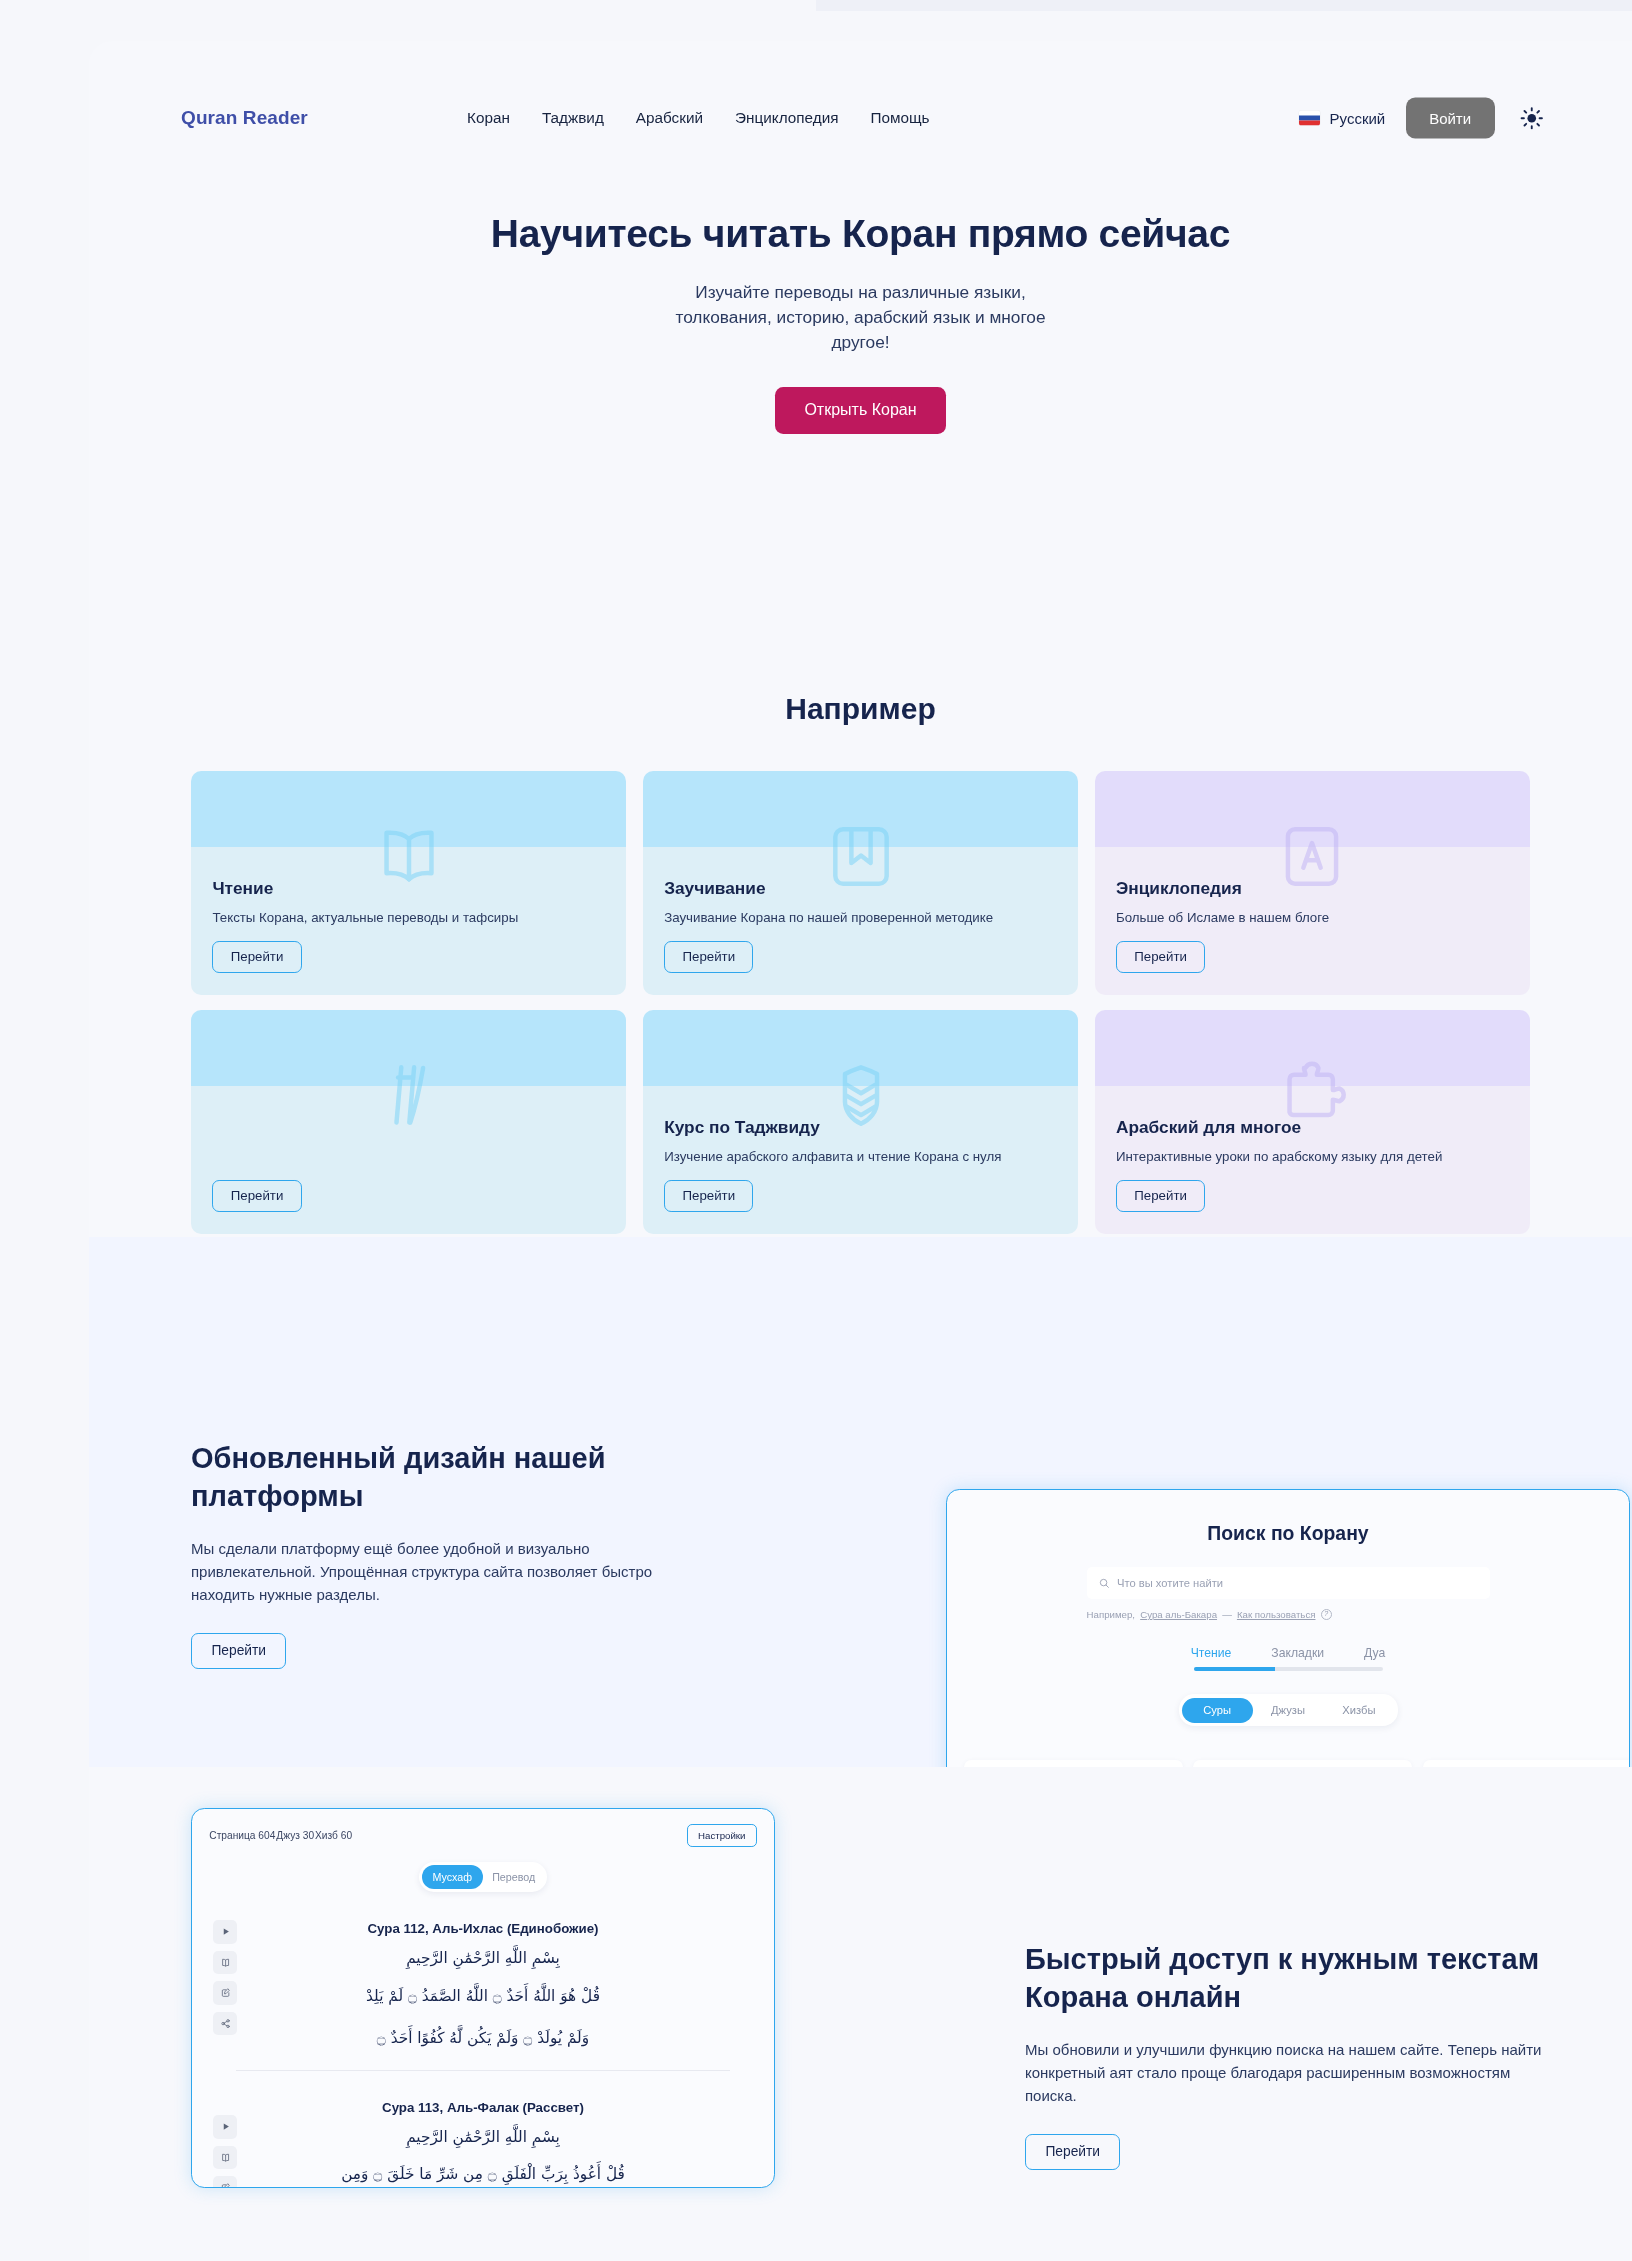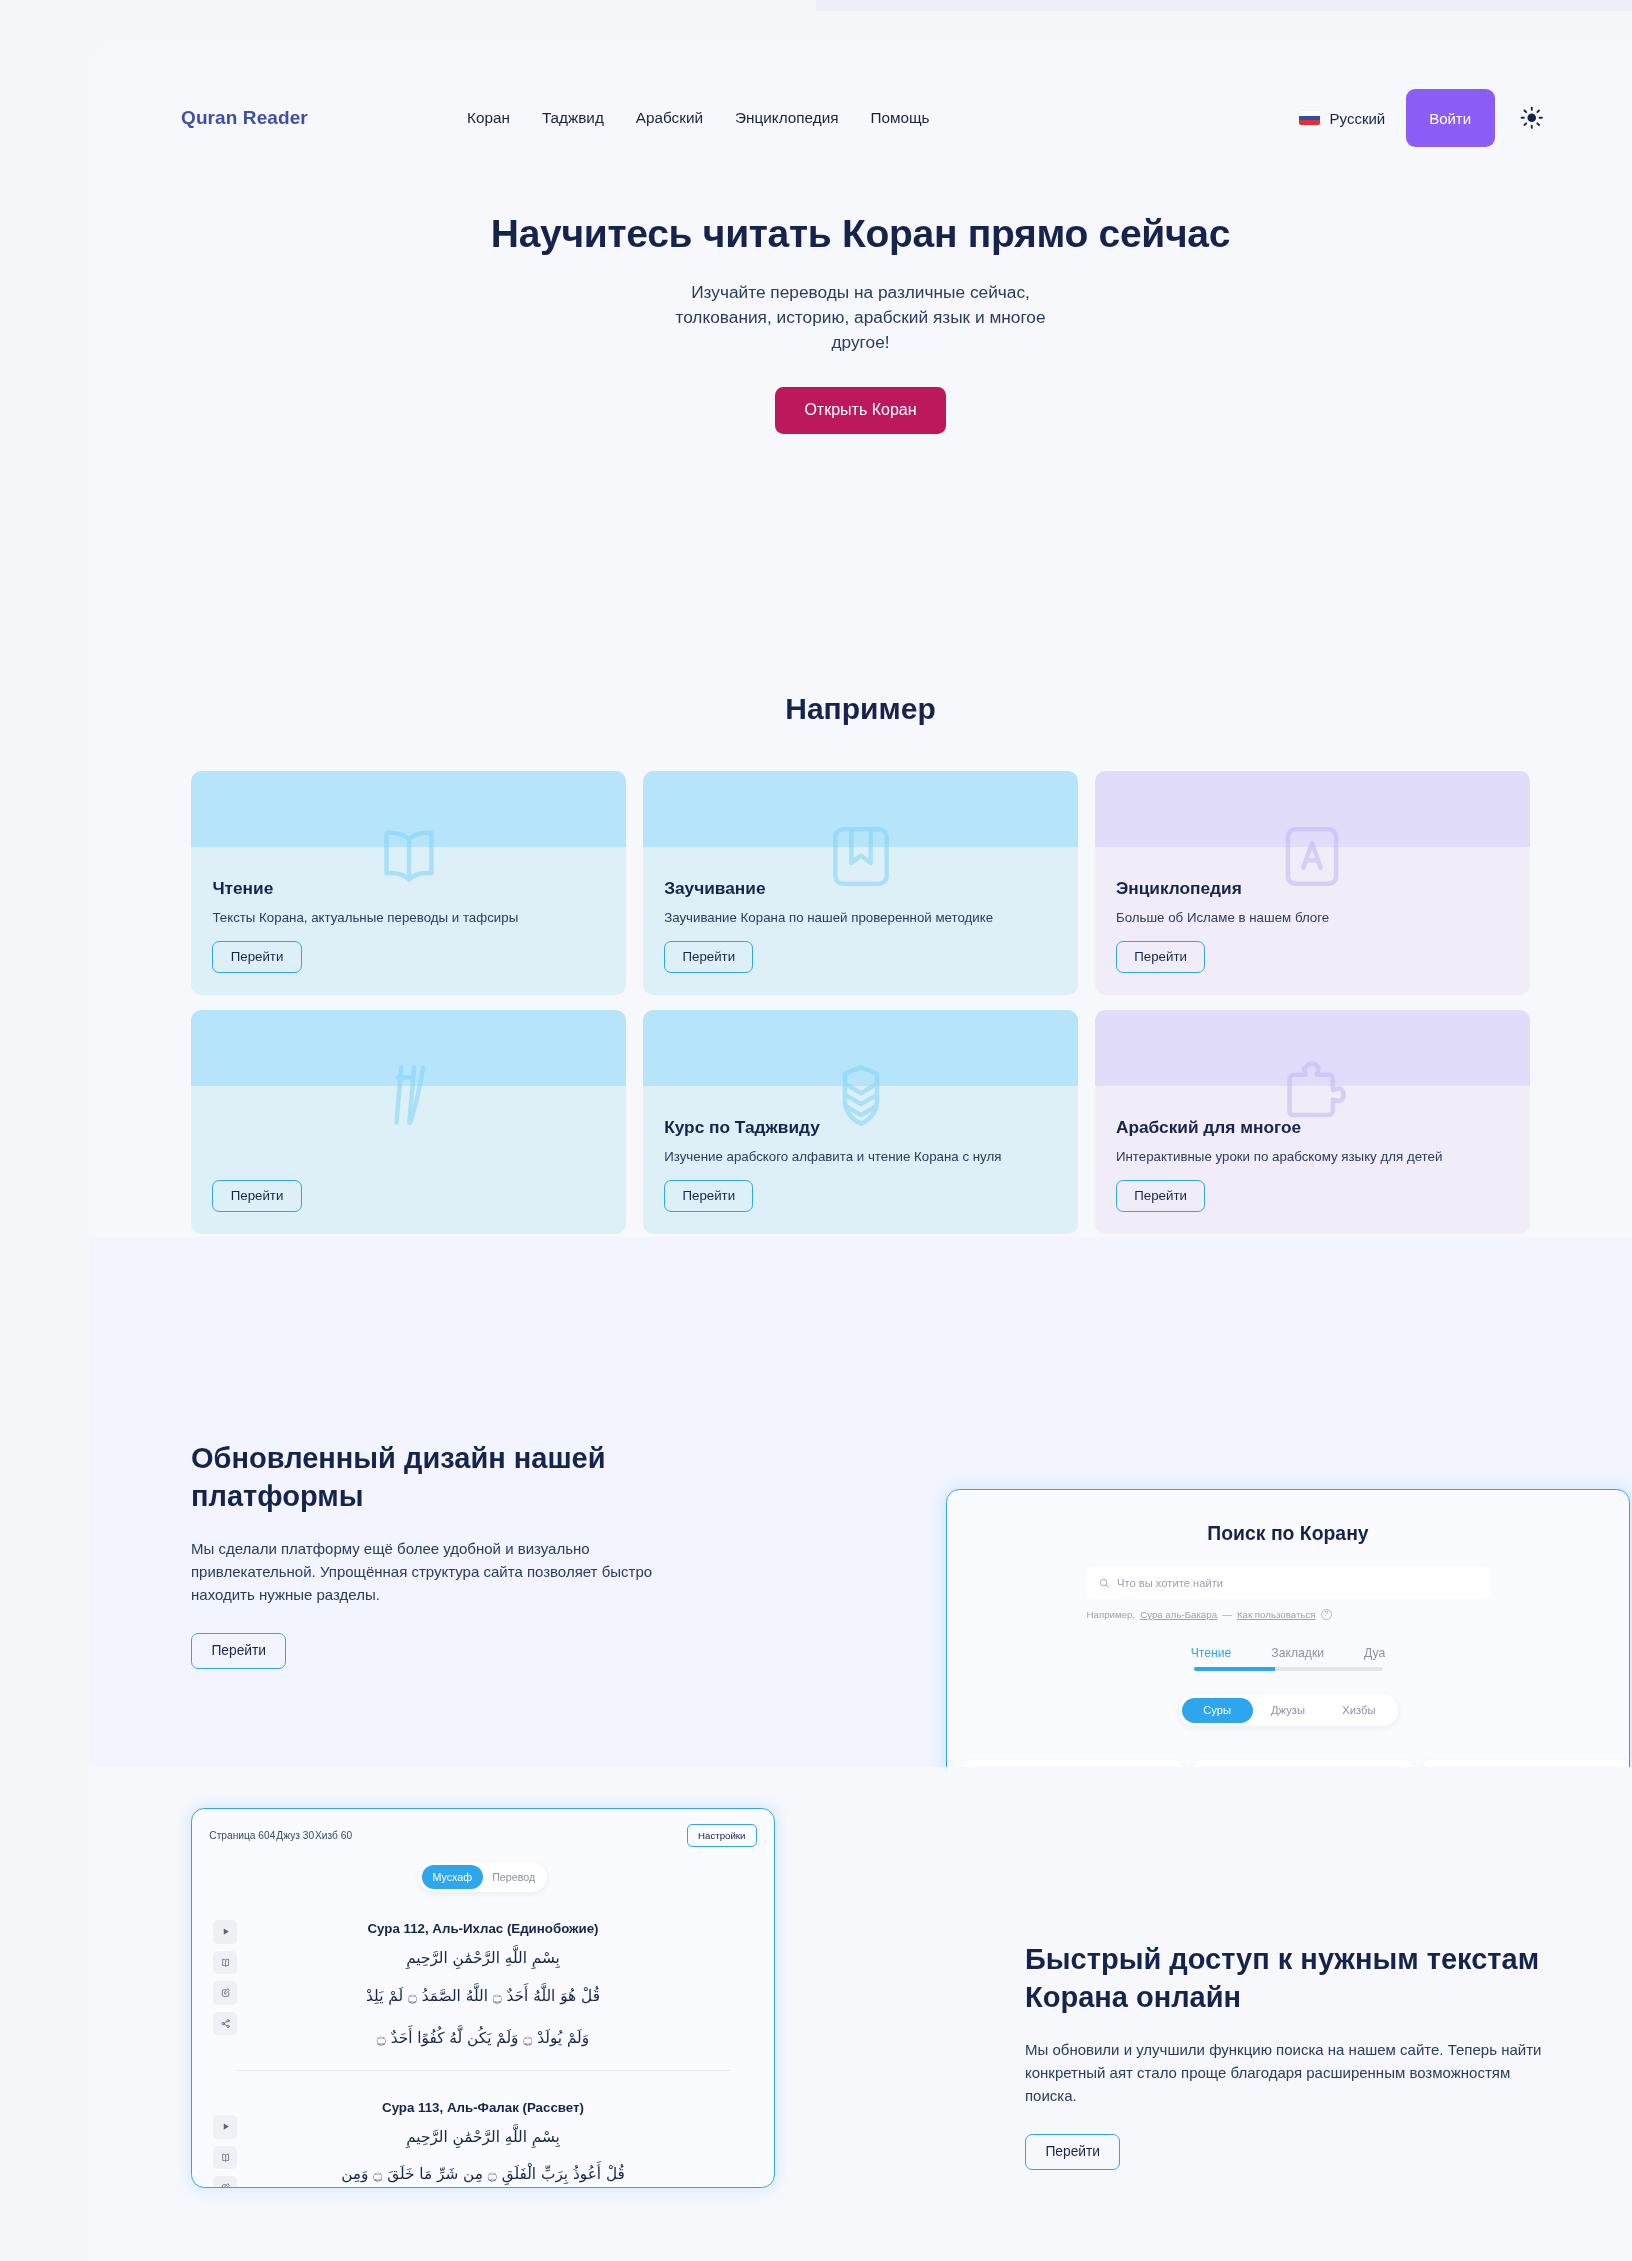--- a/index.html
+++ b/index.html
@@ -29,22 +29,22 @@
   }
   .nav{position:absolute;left:378px;top:77px;transform:translateY(-50%);display:flex;gap:32px;}
   .nav a{font-size:15.3px;color:#17233f;text-decoration:none;white-space:nowrap;}
   .head-right{position:absolute;right:84px;top:77px;transform:translateY(-50%);display:flex;align-items:center;gap:20.4px;}
   .lang{display:flex;align-items:center;gap:9.2px;}
   .flag{width:21.4px;height:14.3px;border-radius:2.6px;overflow:hidden;display:block;box-shadow:0 0 0 0.5px rgba(0,0,0,.05);}
   .flag i{display:block;height:33.34%;}
   .flag .w{background:#ffffff;}.flag .b{background:#2b52ab;}.flag .r{background:#e03030;}
   .lang span{font-size:15px;color:#16244d;}
   .btn-login{
-    background:#8b5cf6;color:#fff;border:none;border-radius:9.2px;
-    padding:0 23.5px;height:58px;font-size:15px;font-family:inherit;cursor:pointer;
+    background:#737373;color:#fff;border:none;border-radius:9.2px;
+    padding:0 23.5px;height:41px;font-size:15px;font-family:inherit;cursor:pointer;
     display:flex;align-items:center;justify-content:center;
   }
   .theme-toggle{width:33px;height:33px;display:flex;align-items:center;justify-content:center;cursor:pointer;background:none;border:none;}
 
   
   .hero{position:absolute;left:0;top:168px;width:1543px;text-align:center;}
   .hero h1{font-size:39px;line-height:1.28;font-weight:700;color:#16244d;letter-spacing:-0.3px;}
   .hero p{margin:21.4px auto 0;max-width:423px;font-size:17.3px;line-height:1.45;color:#2b3a60;font-weight:400;}
   .btn-primary{
     margin-top:31px;display:inline-flex;align-items:center;justify-content:center;
@@ -185,21 +185,21 @@
               <line x1="19.4" y1="4.6" x2="17.7" y2="6.3"></line>
                 <line x1="6.3" y1="17.7" x2="4.6" y2="19.4"></line>
             </g>
           </svg>
         </button>
       </div>
     </div>
 
     <div class="hero">
       <h1>Научитесь читать Коран прямо сейчас</h1>
-      <p>Изучайте переводы на различные сейчас, толкования, историю, арабский язык и многое другое!</p>
+      <p>Изучайте переводы на различные языки, толкования, историю, арабский язык и многое другое!</p>
       <button class="btn-primary">Открыть Коран</button>
     </div>
 
     <div class="sec-title">Например</div>
 
     <div class="grid">
 
       <div class="card blue">
         <div class="band"></div>
           <div class="body"></div>

